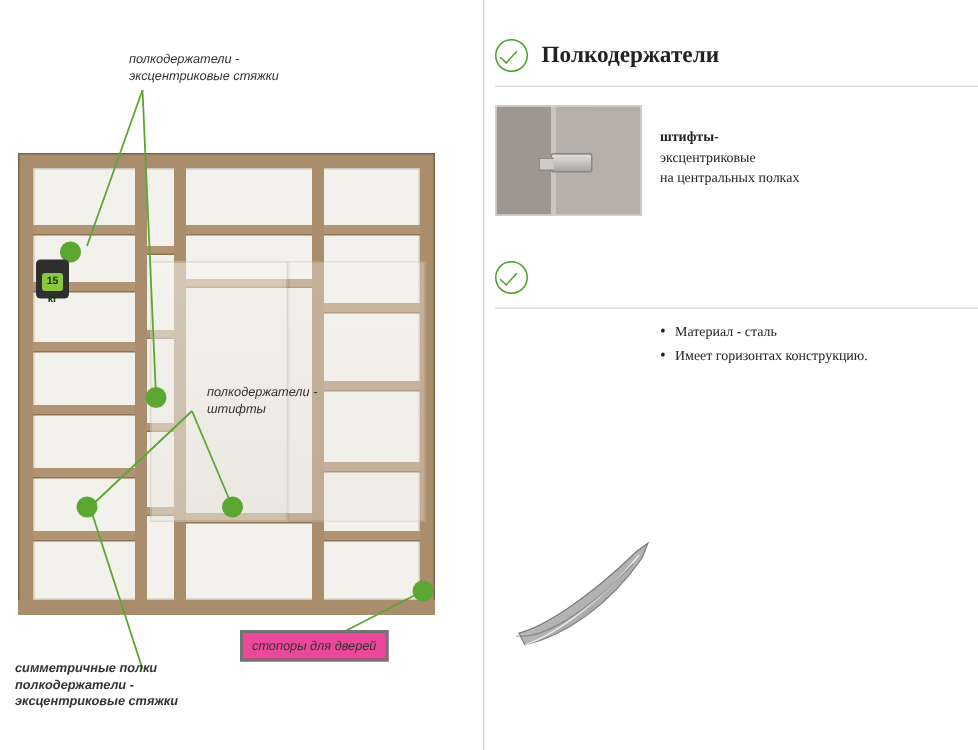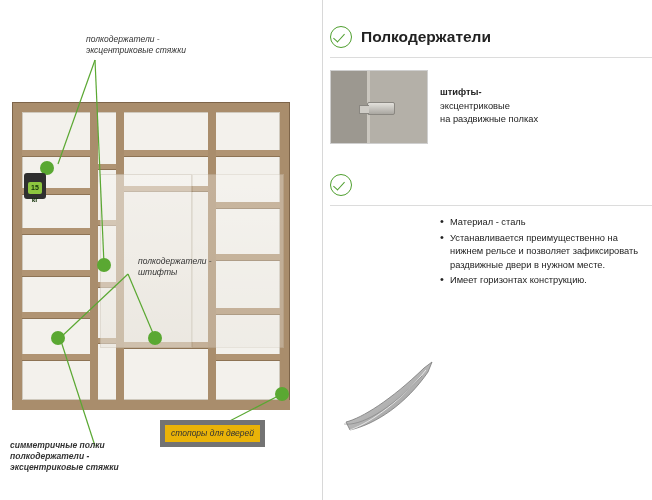--- a/index.html
+++ b/index.html
@@ -126,43 +126,44 @@
     color: #333;
     line-height: 11px;
     white-space: pre-line;
   }
   .cap-box {
     position: absolute;
     font-size: 8.5px;
     font-style: italic;
     color: #333;
     line-height: 11px;
-    border: 5px solid #737373;
+    border: 2px solid #737373;
     padding: 3px 6px;
-    background: #eab308;
+    background: #ec4899;
     white-space: pre-line;
   }
 
   
   .v-divider {
     position: absolute;
     left: 322px;
     top: 0;
     width: 1px;
     height: 500px;
     background: #d8d8d8;
   }
 
   
   .right-panel {
     position: absolute;
     left: 330px;
     top: 0;
     width: 322px;
     height: 456px;
+    font-family: Liberation Serif, serif;
   }
   .sec-head {
     display: flex;
     align-items: center;
     gap: 9px;
   }
   .check {
     width: 20px;
     height: 20px;
     border: 1.6px solid #4f9f2f;
@@ -390,34 +391,33 @@
       <div class="h-divider"></div>
 
 
       <div class="item-row">
         <div class="photo edge">
           <div class="pin"></div>
         </div>
         <div class="item-text">
           <b>штифты-</b><br>
           <span>эксцентриковые</span><br>
-          <span>на раздвижные полках</span>
+          <span>на центральных полках</span>
         </div>
       </div>
     </div>
 
     <div style="margin-top:30px;">
       <div class="sec-head">
         <div class="check"></div>
       </div>
       <div class="h-divider"></div>
 
       <ul class="bullets">
         <li>Материал - сталь</li>
-        <li>Устанавливается преимущественно на нижнем рельсе и позволяет зафиксировать раздвижные двери в нужном месте.</li>
         <li>Имеет горизонтах конструкцию.</li>
       </ul>
 
       <div class="stopper-wrap">
         <svg width="110" height="90" viewBox="0 0 110 90">
           <defs>
             <linearGradient id="steel" x1="0" y1="0" x2="1" y2="1">
               <stop offset="0%" stop-color="#f2f2f2"></stop>
               <stop offset="45%" stop-color="#b9b9b9"></stop>
               <stop offset="100%" stop-color="#8f8f8f"></stop>

